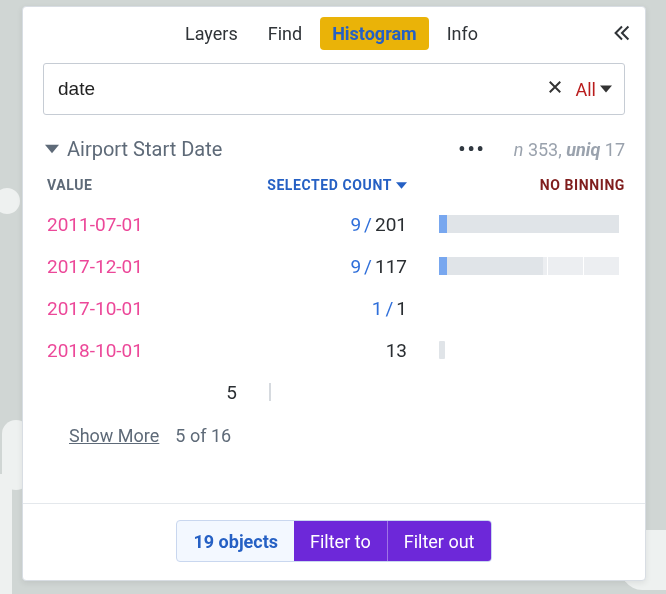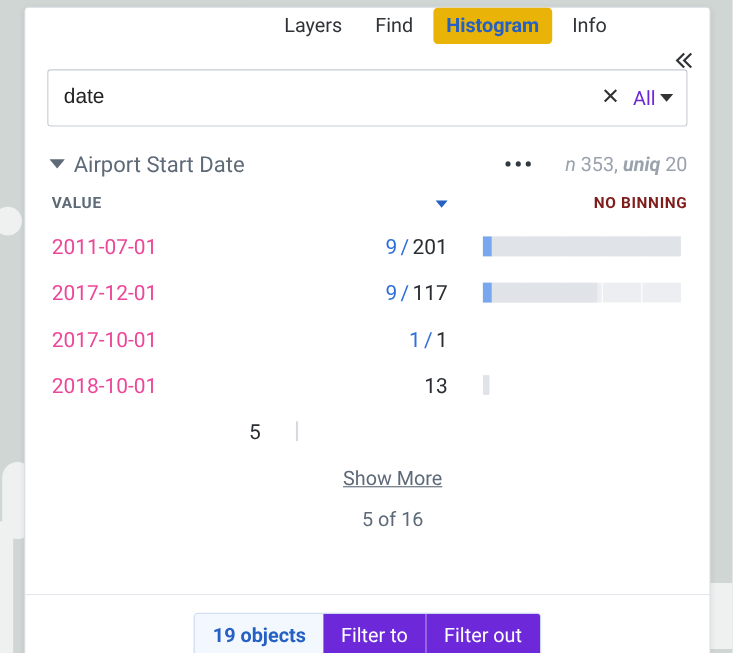--- a/index.html
+++ b/index.html
@@ -27,21 +27,20 @@
     display: flex;
     flex-direction: column;
   }
 
   
   .tabrow {
     height: 52px;
     display: flex;
     align-items: center;
     padding: 0 8px 0 16px;
-    flex-direction: column;
   }
   .tabs { display: flex; gap: 6px; align-items: center; margin-left: 134px; }
   .tab {
     font-size: 18px;
     color: #303438;
     padding: 6px 12px;
     border-radius: 4px;
     cursor: pointer;
   }
   .tab.active {
@@ -77,21 +76,21 @@
     color: #222;
   }
   .clear {
     font-size: 20px;
     color: #333;
     padding: 4px 10px;
     cursor: pointer;
   }
   .scope {
     font-size: 18px;
-    color: #6d28d9;
+    color: #b91c1c;
     display:flex;
     align-items:center;
     gap:4px;
     cursor:pointer;
     padding: 4px 2px;
   }
   .scope svg { width:12px; height:12px; fill:#333; }
 
   
   .prophdr {
@@ -163,25 +162,24 @@
   .tinybar {
     width: 6px; height:18px; background:#e0e4e8; border-radius:1px;
   }
   .tinyline {
     width: 2px; height:18px; background:#d6dadf;
   }
 
   
   .showmore {
     display:flex;
-    align-items:center;
+    align-items:flex-start;
     gap: 16px;
     padding: 8px 0 18px 46px;
     font-size: 18px;
-    flex-direction: column;
   }
   .showmore a { color:#5e6a78; text-decoration: underline; cursor:pointer; }
   .showmore span { color:#5e6a78; }
 
   
   .footer {
     border-top: 1px solid #e4e8ec;
     display:flex;
     justify-content:center;
     padding: 16px 0 18px 0;
@@ -260,27 +258,28 @@
   <div class="prophdr">
     <span class="caret-down">
       <svg viewBox="0 0 10 10">
           <path d="M0 2h10L5 8z"></path>
         </svg>
     </span>
     <span class="propname">Airport Start Date</span>
     <span class="prop-spacer"></span>
     <span class="dots">•••</span>
     <span class="stats">
-      <i>n</i> <span>353</span>, <b>uniq</b> <span>20</span>
+      <i>n</i> <span>353</span>, <b>uniq</b> <span>17</span>
     </span>
   </div>
 
   <div class="colhdr">
     <div class="c1">VALUE</div>
     <div class="c2">
+      <span>SELECTED COUNT</span>
       <svg viewBox="0 0 10 10">
           <path d="M0 2h10L5 8z"></path>
         </svg>
     </div>
     <div class="c3">NO BINNING</div>
   </div>
 
   <div class="rows" id="rows-container">
       <div class="row">
         <div class="v">2011-07-01</div>

